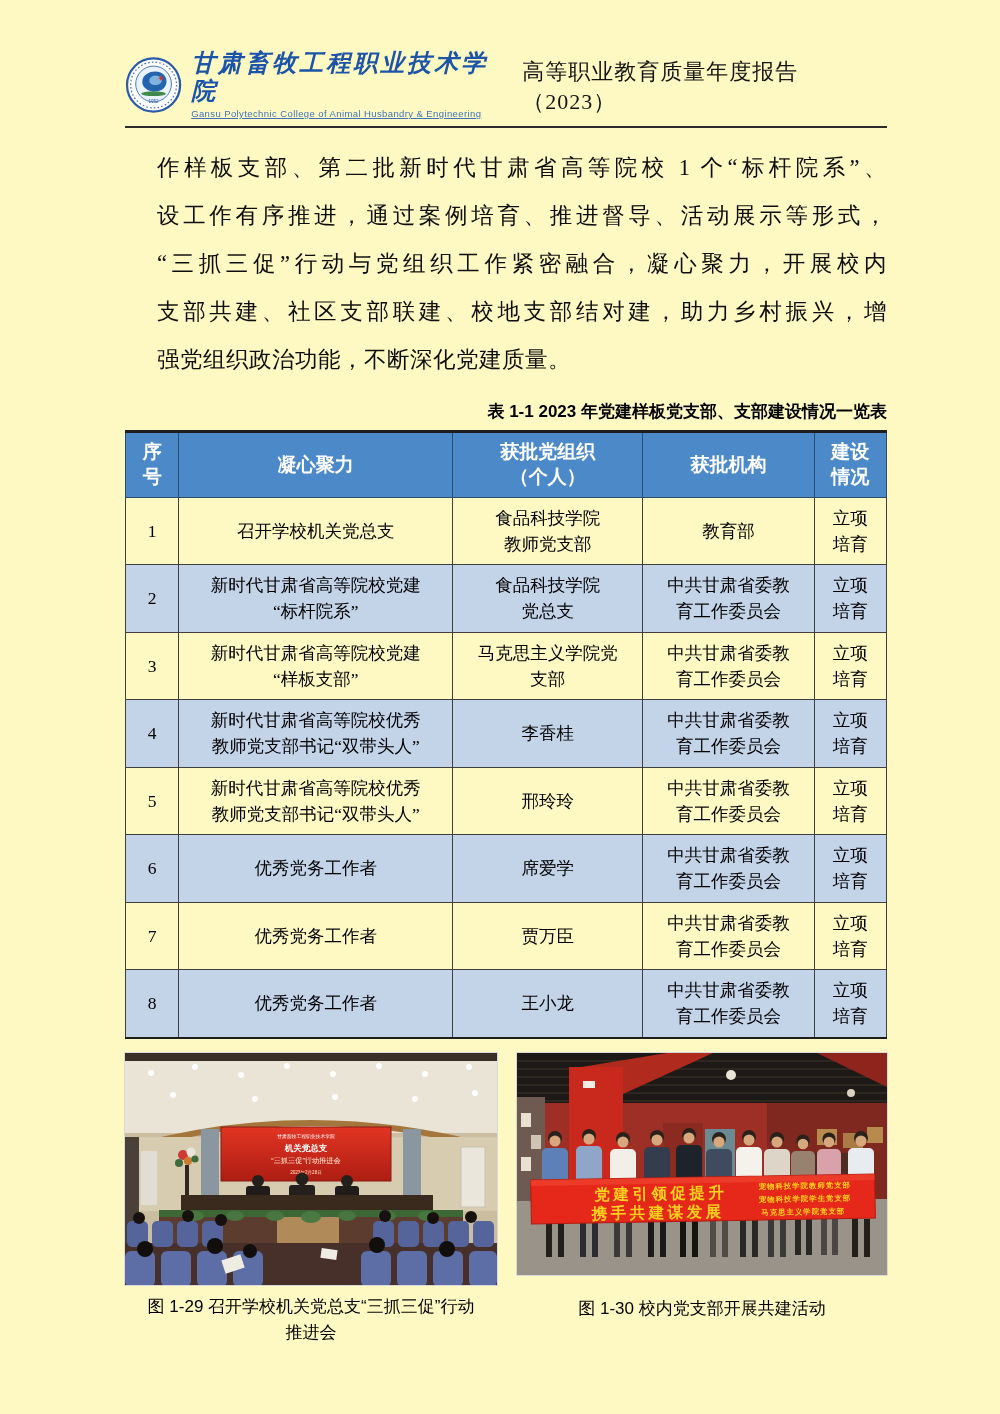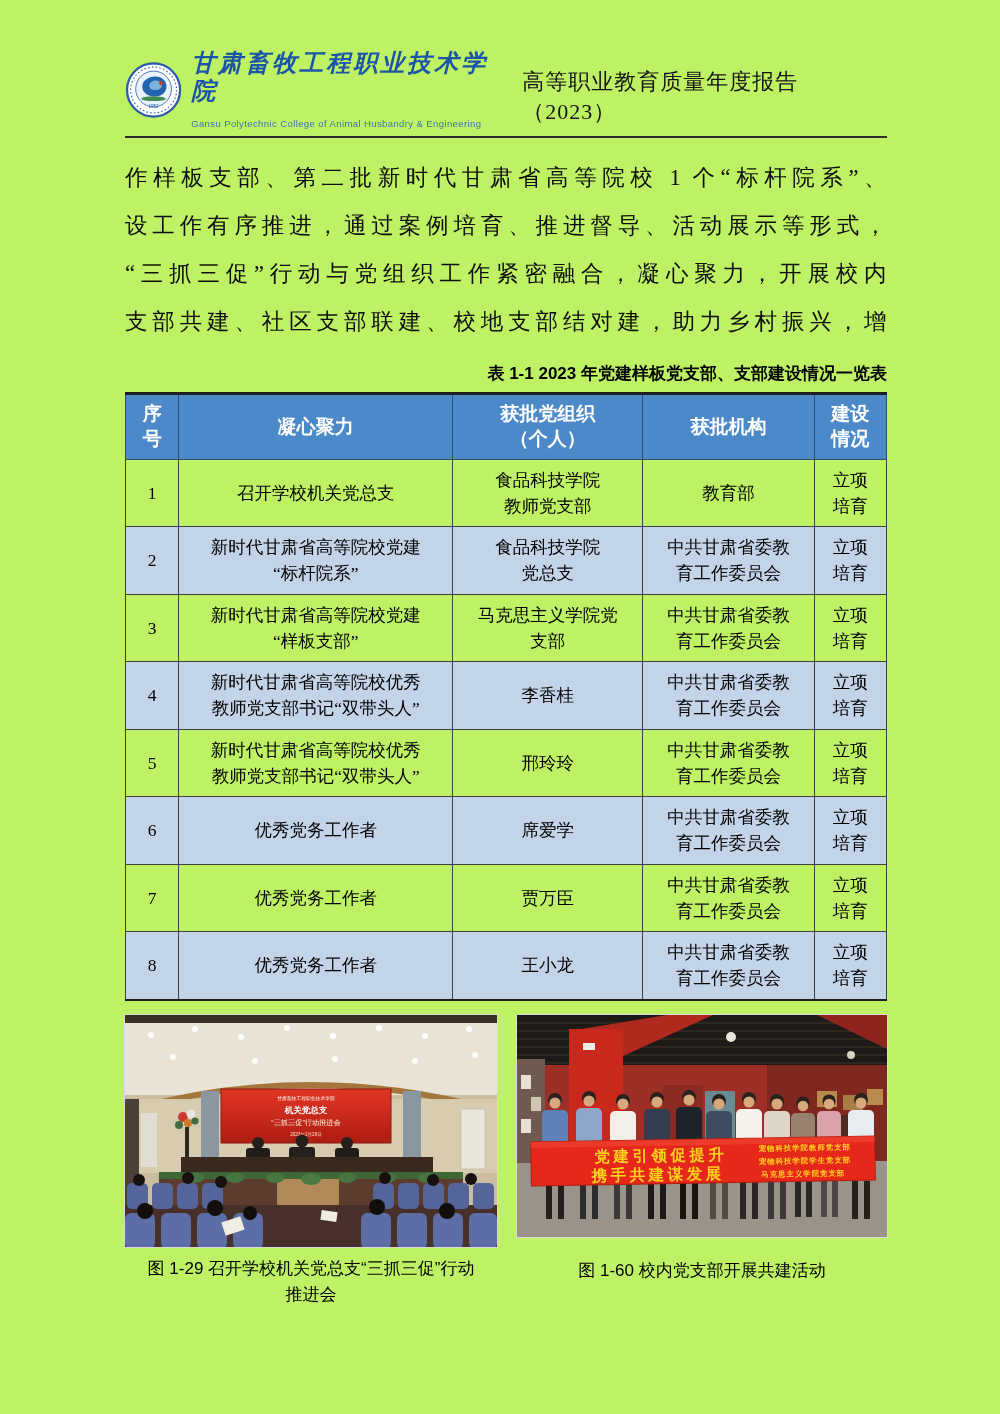--- a/index.html
+++ b/index.html
@@ -1,38 +1,38 @@
 <!DOCTYPE html>
 <html><head>
 <meta charset="utf-8">
 <style>
   * { box-sizing: border-box; margin: 0; padding: 0; }
   html,body { background:#ffffff; }
   .page {
-    width: 1000px; height: 1414px; background: #bef264;
+    width: 1000px; height: 1414px; background: #fef9c3;
     position: relative; overflow: hidden;
     padding: 50px 113px 0 125px;
     font-family: "Liberation Serif", serif; color: #111;
   }
   
   .hdr { display: flex; justify-content: space-between; align-items: flex-end; }
   .brand { display: flex; align-items: center; gap: 9px; }
   .brand-names .cn {
     font-family: "Liberation Serif", serif; font-weight: bold; font-style: italic;
     font-size: 24px; letter-spacing: 3px; color: #1c55a8; line-height: 1.15;
   }
   .brand-names .en {
     font-family: "Liberation Sans", sans-serif; font-size: 9.5px;
-    color: #3e72b8; letter-spacing: .4px; margin-top: 13px;
+    color: #3e72b8; letter-spacing: .4px; margin-top: 3px; text-decoration: underline;
   }
   .report-title { font-size: 22px; color: #141414; letter-spacing: 1px; padding-bottom: 2px; margin-left: 12px; }
   .hdr-rule { border: none; border-top: 2.5px solid #2c2c2c; margin-top: 7px; }
   
   .para { margin-top: 16px; font-size: 22.5px; line-height: 48px; color: #0d0d0d; }
-  .pline { text-align: justify; text-align-last: justify; letter-spacing: .5px; }
+  .pline { text-align: justify; text-align-last: justify; letter-spacing: .5px; margin-left: 32px; }
   .pline.last { text-align-last: left; }
   
   .tbl-caption {
     font-family: "Liberation Sans", sans-serif; font-weight: 600; font-size: 17px;
     text-align: right; color: #000; margin: 16px 0 7px;
   }
   table { width: 100%; border-collapse: collapse; table-layout: fixed;
           border-top: 3px solid #1e1e1e; border-bottom: 2.5px solid #1e1e1e; }
   col.c1 { width: 7%; } col.c2 { width: 36%; } col.c3 { width: 25%; }
   col.c4 { width: 22.5%; } col.c5 { width: 9.5%; }
@@ -83,20 +83,21 @@
     </div>
     <div class="report-title">高等职业教育质量年度报告（2023）</div>
   </div>
   <hr class="hdr-rule">
 
   <div class="para">
     <div class="pline">作样板支部、第二批新时代甘肃省高等院校 1 个“标杆院系”、</div>
     <div class="pline">设工作有序推进，通过案例培育、推进督导、活动展示等形式，</div>
     <div class="pline">“三抓三促”行动与党组织工作紧密融合，凝心聚力，开展校内</div>
     <div class="pline">支部共建、社区支部联建、校地支部结对建，助力乡村振兴，增</div>
+    <div class="pline last">强党组织政治功能，不断深化党建质量。</div>
   </div>
 
   <div class="tbl-caption">表 1-1  2023 年党建样板党支部、支部建设情况一览表</div>
   <table>
     <colgroup>
         <col class="c1">
         <col class="c2">
         <col class="c3">
         <col class="c4">
         <col class="c5">
@@ -446,17 +447,17 @@
         <g transform="rotate(-1 186 146)">
           <rect x="14" y="124" width="344" height="44" fill="#e6281a" stroke="#b01c10" stroke-width="1"></rect>
           <rect x="14" y="124" width="344" height="6" fill="#f04a36" opacity="0.55"></rect>
           <text x="144" y="145" font-size="15.5" font-weight="bold" fill="#ffd21e" text-anchor="middle" letter-spacing="3.5">党建引领促提升</text>
           <text x="141" y="164" font-size="15.5" font-weight="bold" fill="#ffd21e" text-anchor="middle" letter-spacing="3.5">携手共建谋发展</text>
           <text x="288" y="137" font-size="7.4" font-weight="bold" fill="#ffd21e" text-anchor="middle" letter-spacing="1">宠物科技学院教师党支部</text>
           <text x="288" y="150" font-size="7.4" font-weight="bold" fill="#ffd21e" text-anchor="middle" letter-spacing="1">宠物科技学院学生党支部</text>
           <text x="286" y="163" font-size="7.4" font-weight="bold" fill="#ffd21e" text-anchor="middle" letter-spacing="1">马克思主义学院党支部</text>
         </g>
       </svg>
-      <figcaption>图 1-60 校内党支部开展共建活动</figcaption>
+      <figcaption>图 1-30 校内党支部开展共建活动</figcaption>
     </figure>
   </div>
 
 </div>
 
 </body></html>

